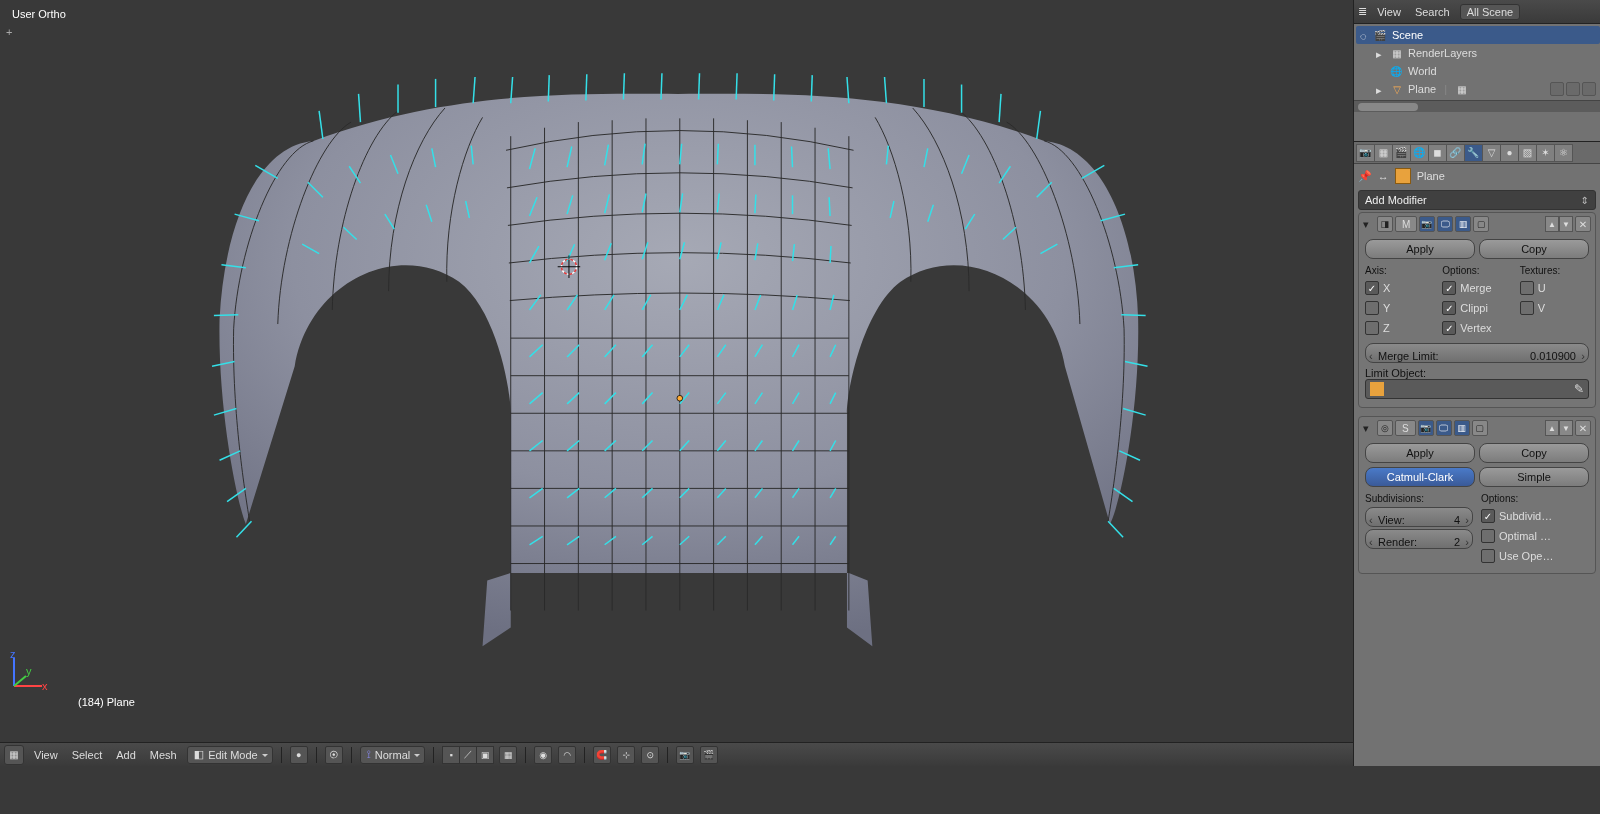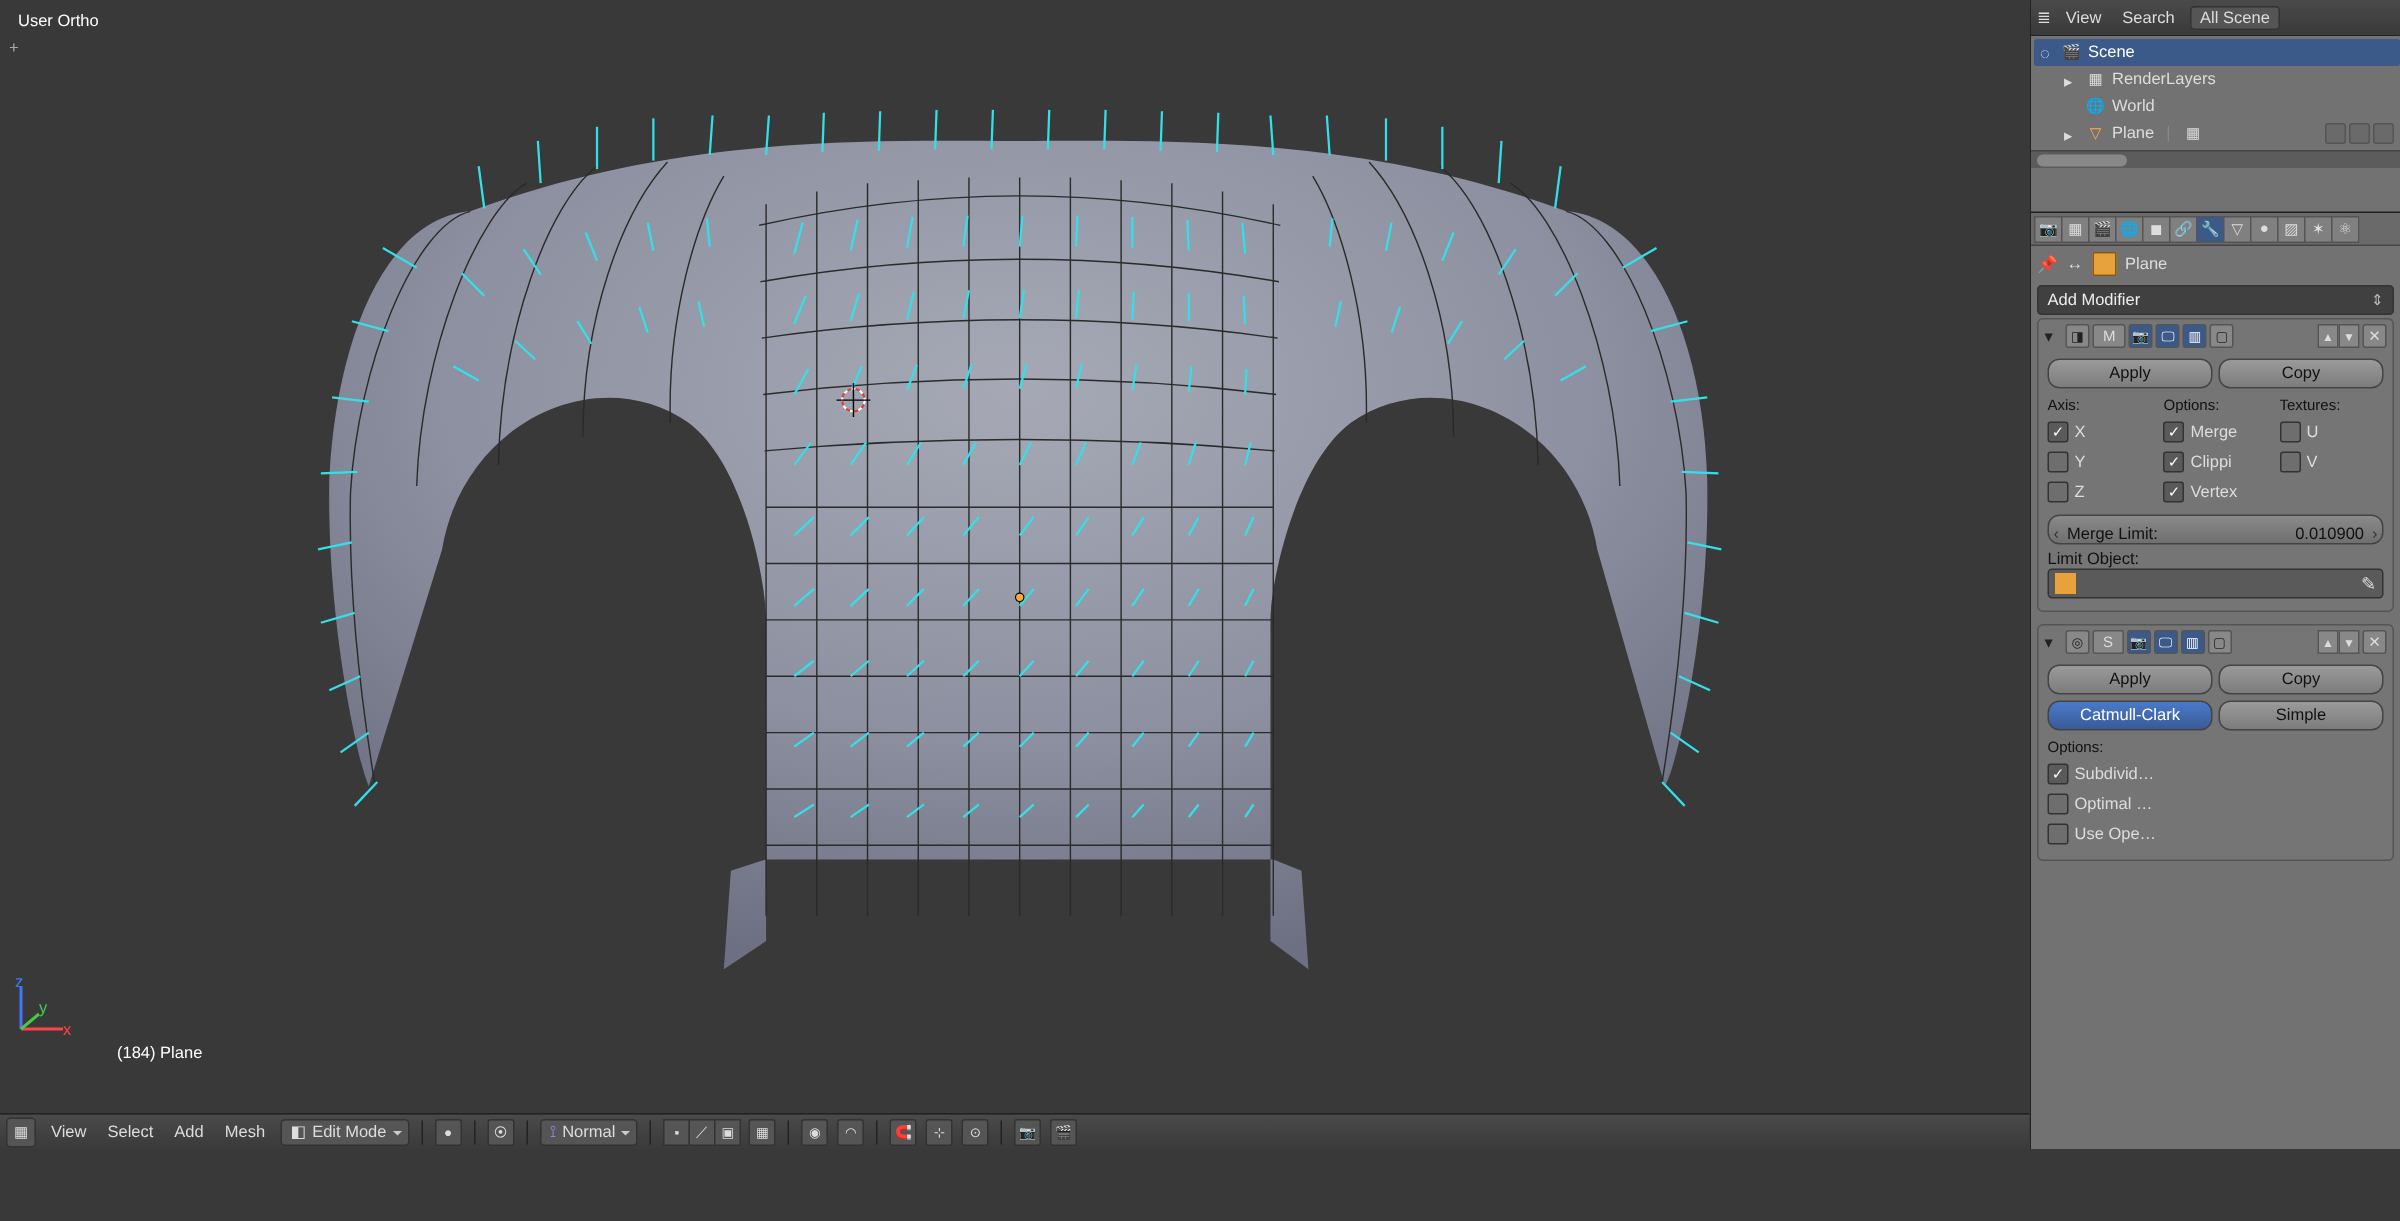--- a/index.html
+++ b/index.html
@@ -549,20 +549,31 @@
           <div class="btnrow">
             <div class="btn">Apply</div>
             <div class="btn">Copy</div>
           </div>
           <div class="btnrow" style="padding-top:0;">
             <div class="btn active">Catmull-Clark</div>
             <div class="btn">Simple</div>
           </div>
           <div class="cols">
             <div class="col">
+              <span class="lbl">Subdivisions:</span>
+              <div class="numfield">
+                <span>View:</span>
+                <span>4</span>
+              </div>
+              <div class="numfield">
+                <span>Render:</span>
+                <span>2</span>
+              </div>
+            </div>
+            <div class="col">
               <span class="lbl">Options:</span>
               <div class="chkrow">
                   <span class="chk on"></span>
                   <span>Subdivid…</span>
                 </div>
               <div class="chkrow">
                   <span class="chk off"></span>
                   <span>Optimal …</span>
                 </div>
               <div class="chkrow">

